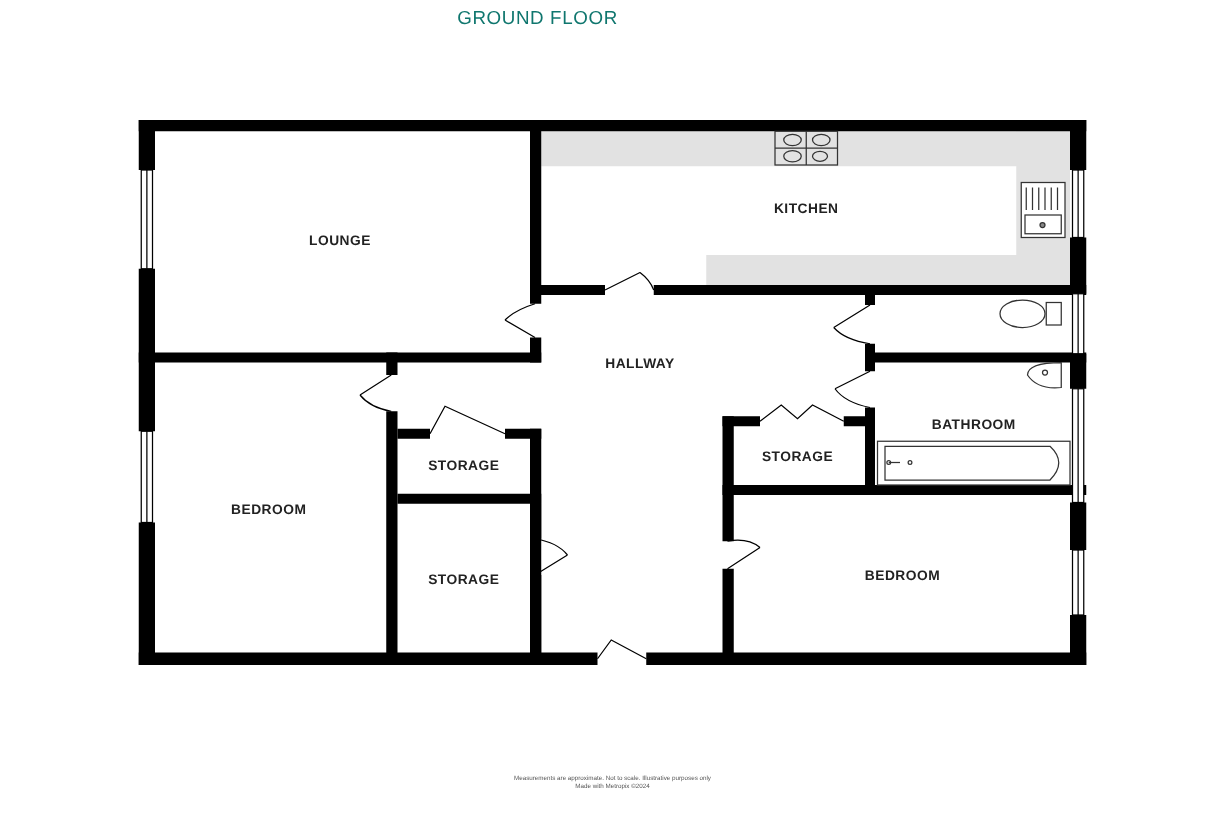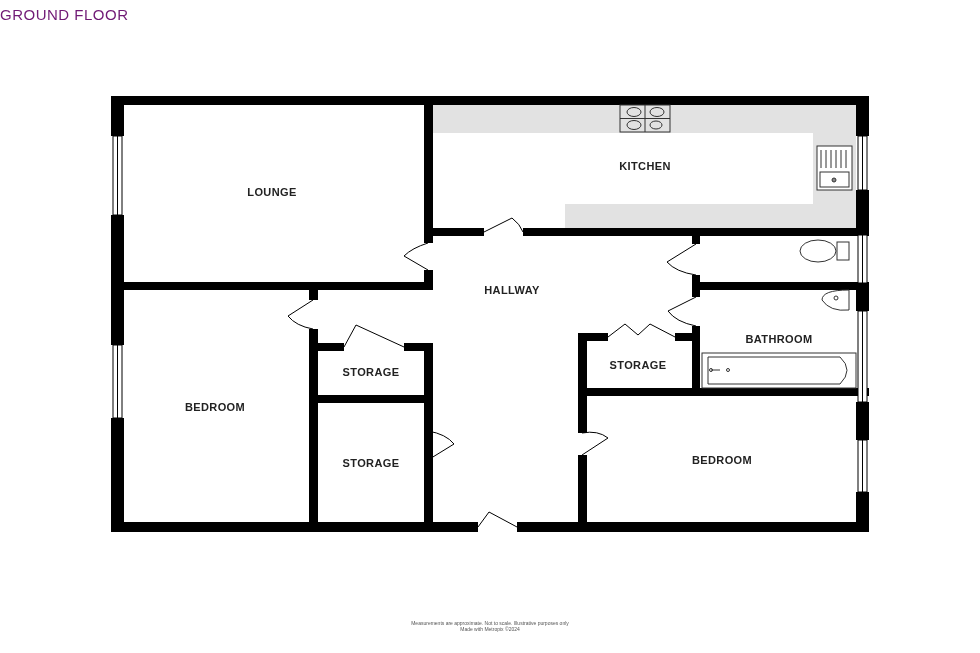--- a/index.html
+++ b/index.html
@@ -1,17 +1,17 @@
 <!DOCTYPE html>
 <html><head>
 <meta charset="utf-8">
 <style>
   html, body { margin:0; padding:0; background:#ffffff; }
   body { width:980px; height:653px; position:relative; overflow:hidden; font-family:"Liberation Sans", sans-serif; }
-  .title { position:absolute; left:0; top:6px; width:860px; text-align:left; font-size:15px; letter-spacing:0.5px; color:#701a75; }
+  .title { position:absolute; left:0; top:6px; width:860px; text-align:center; font-size:15px; letter-spacing:0.5px; color:#0f766e; }
   .plan { position:absolute; left:0; top:0; }
   .room-label { font-family:"Liberation Sans", sans-serif; font-weight:bold; font-size:11px; fill:#222; text-anchor:middle; letter-spacing:0.4px; }
   .footer { position:absolute; left:0; top:620px; width:980px; text-align:center; font-size:5px; line-height:6px; color:#555; }
 </style>
 </head>
 <body>
 
 <div class="title">GROUND FLOOR</div>
 
 <svg class="plan" width="980" height="653" viewBox="0 0 980 653">

